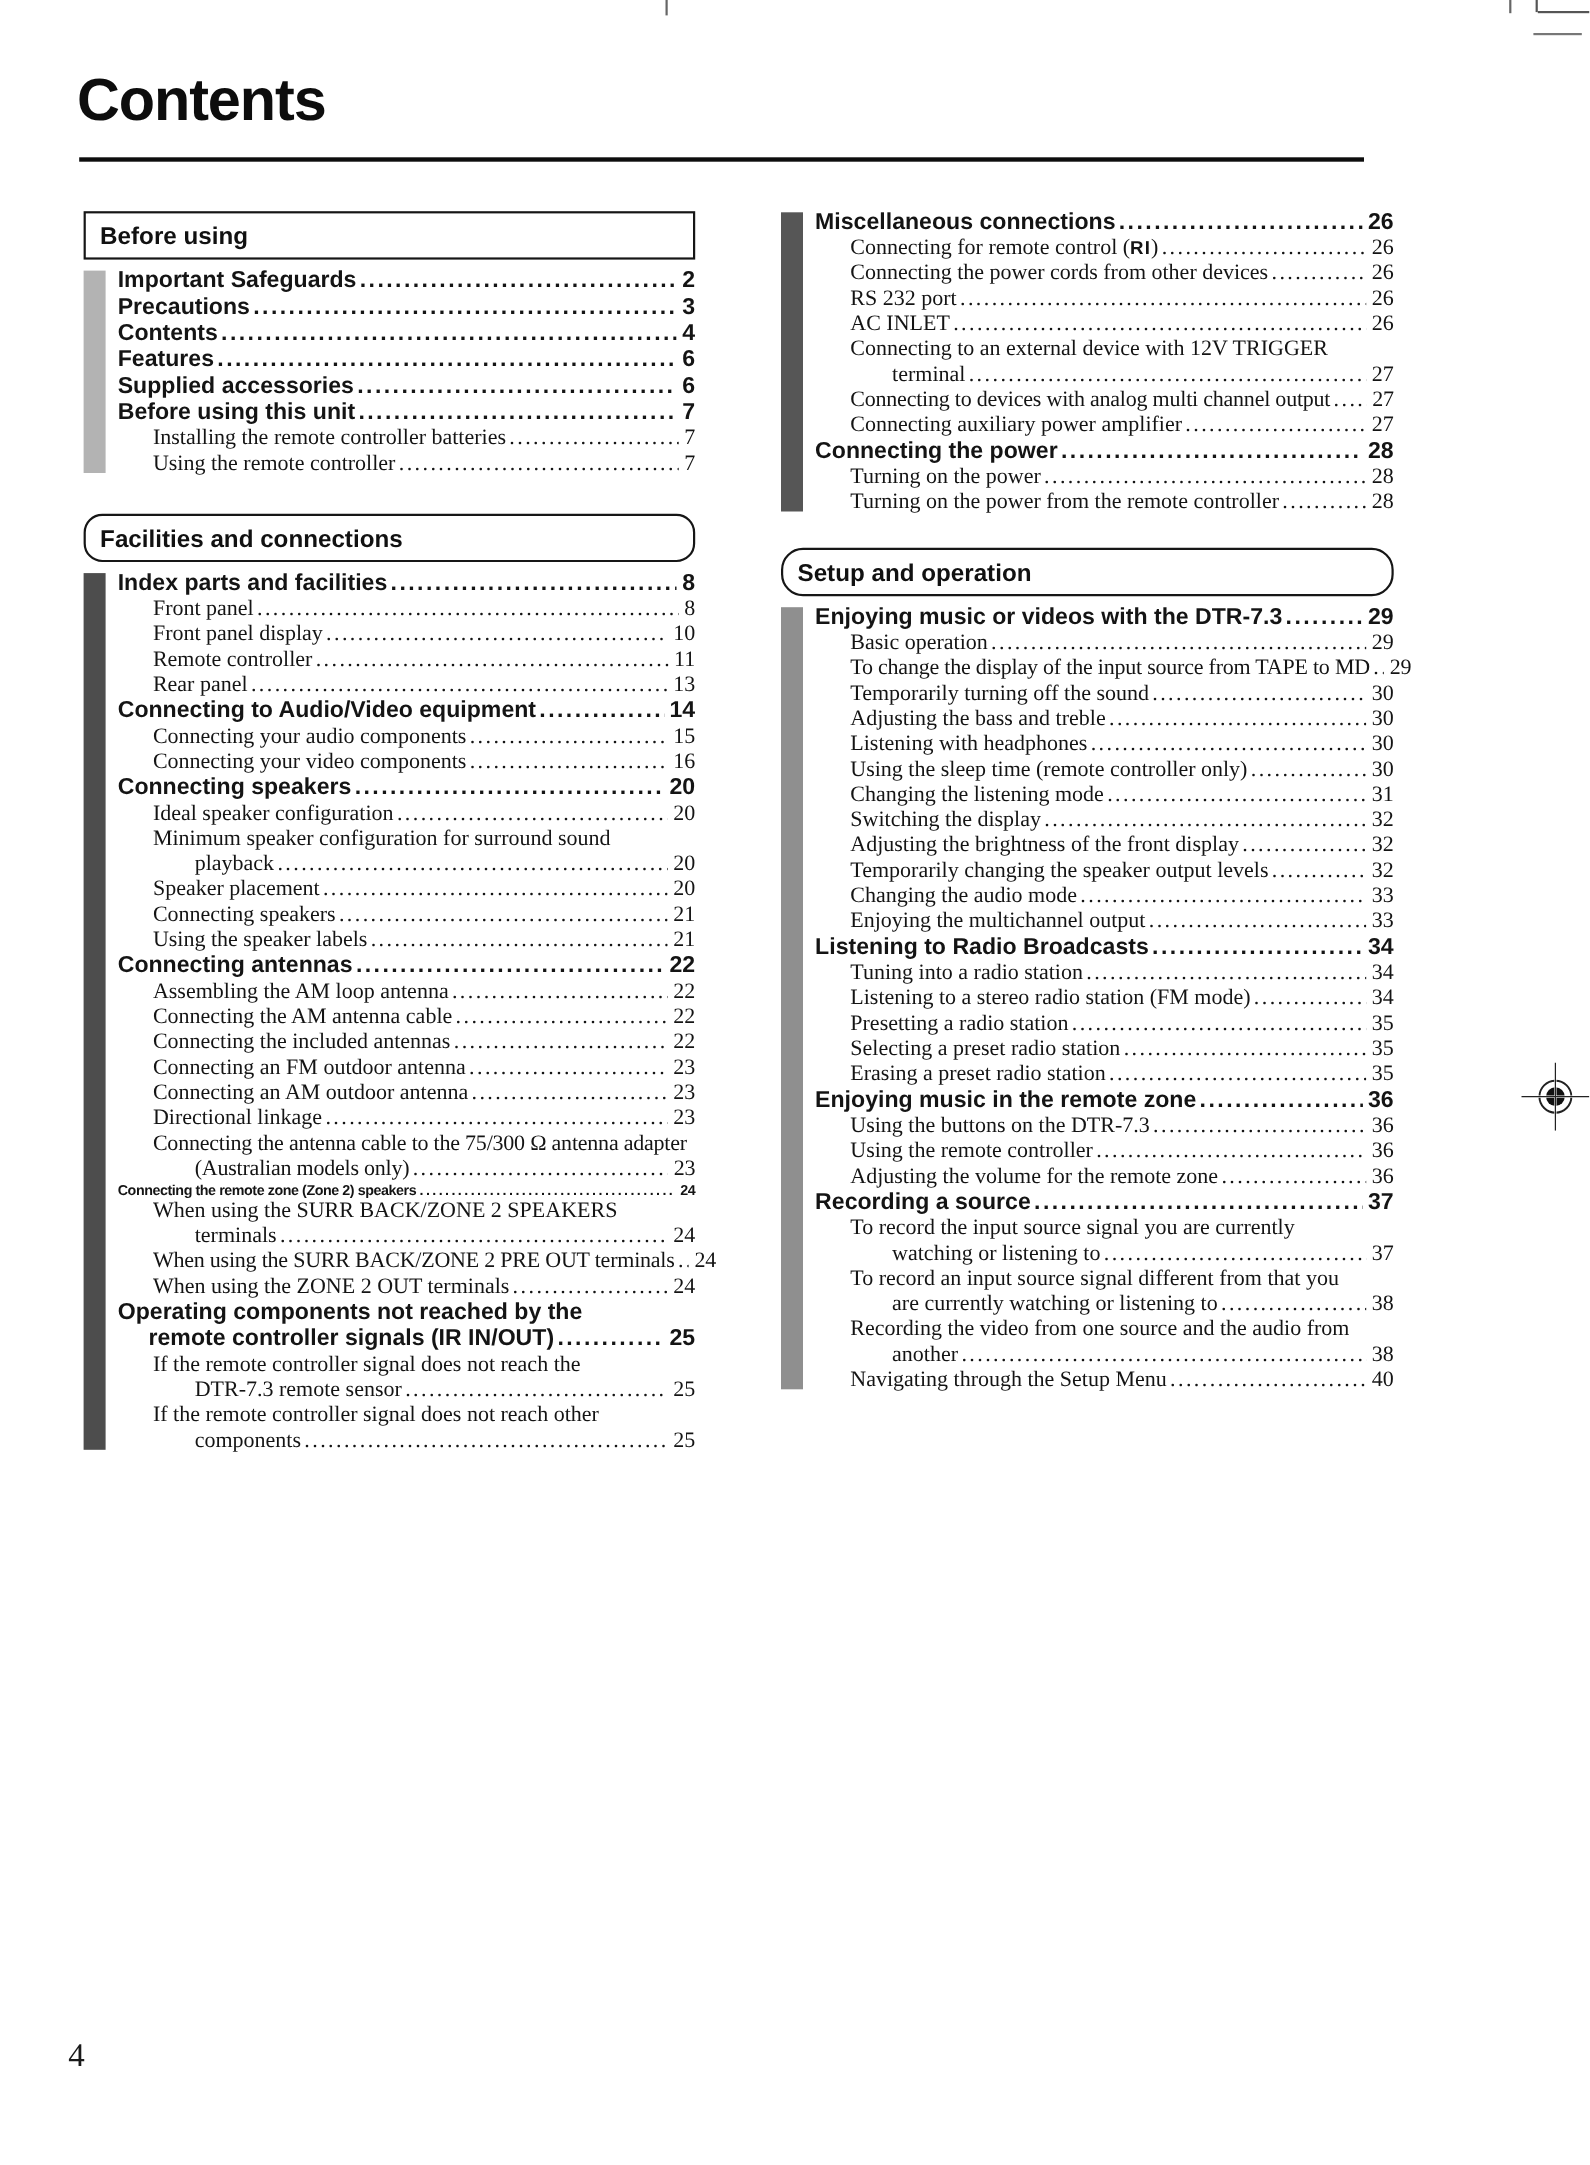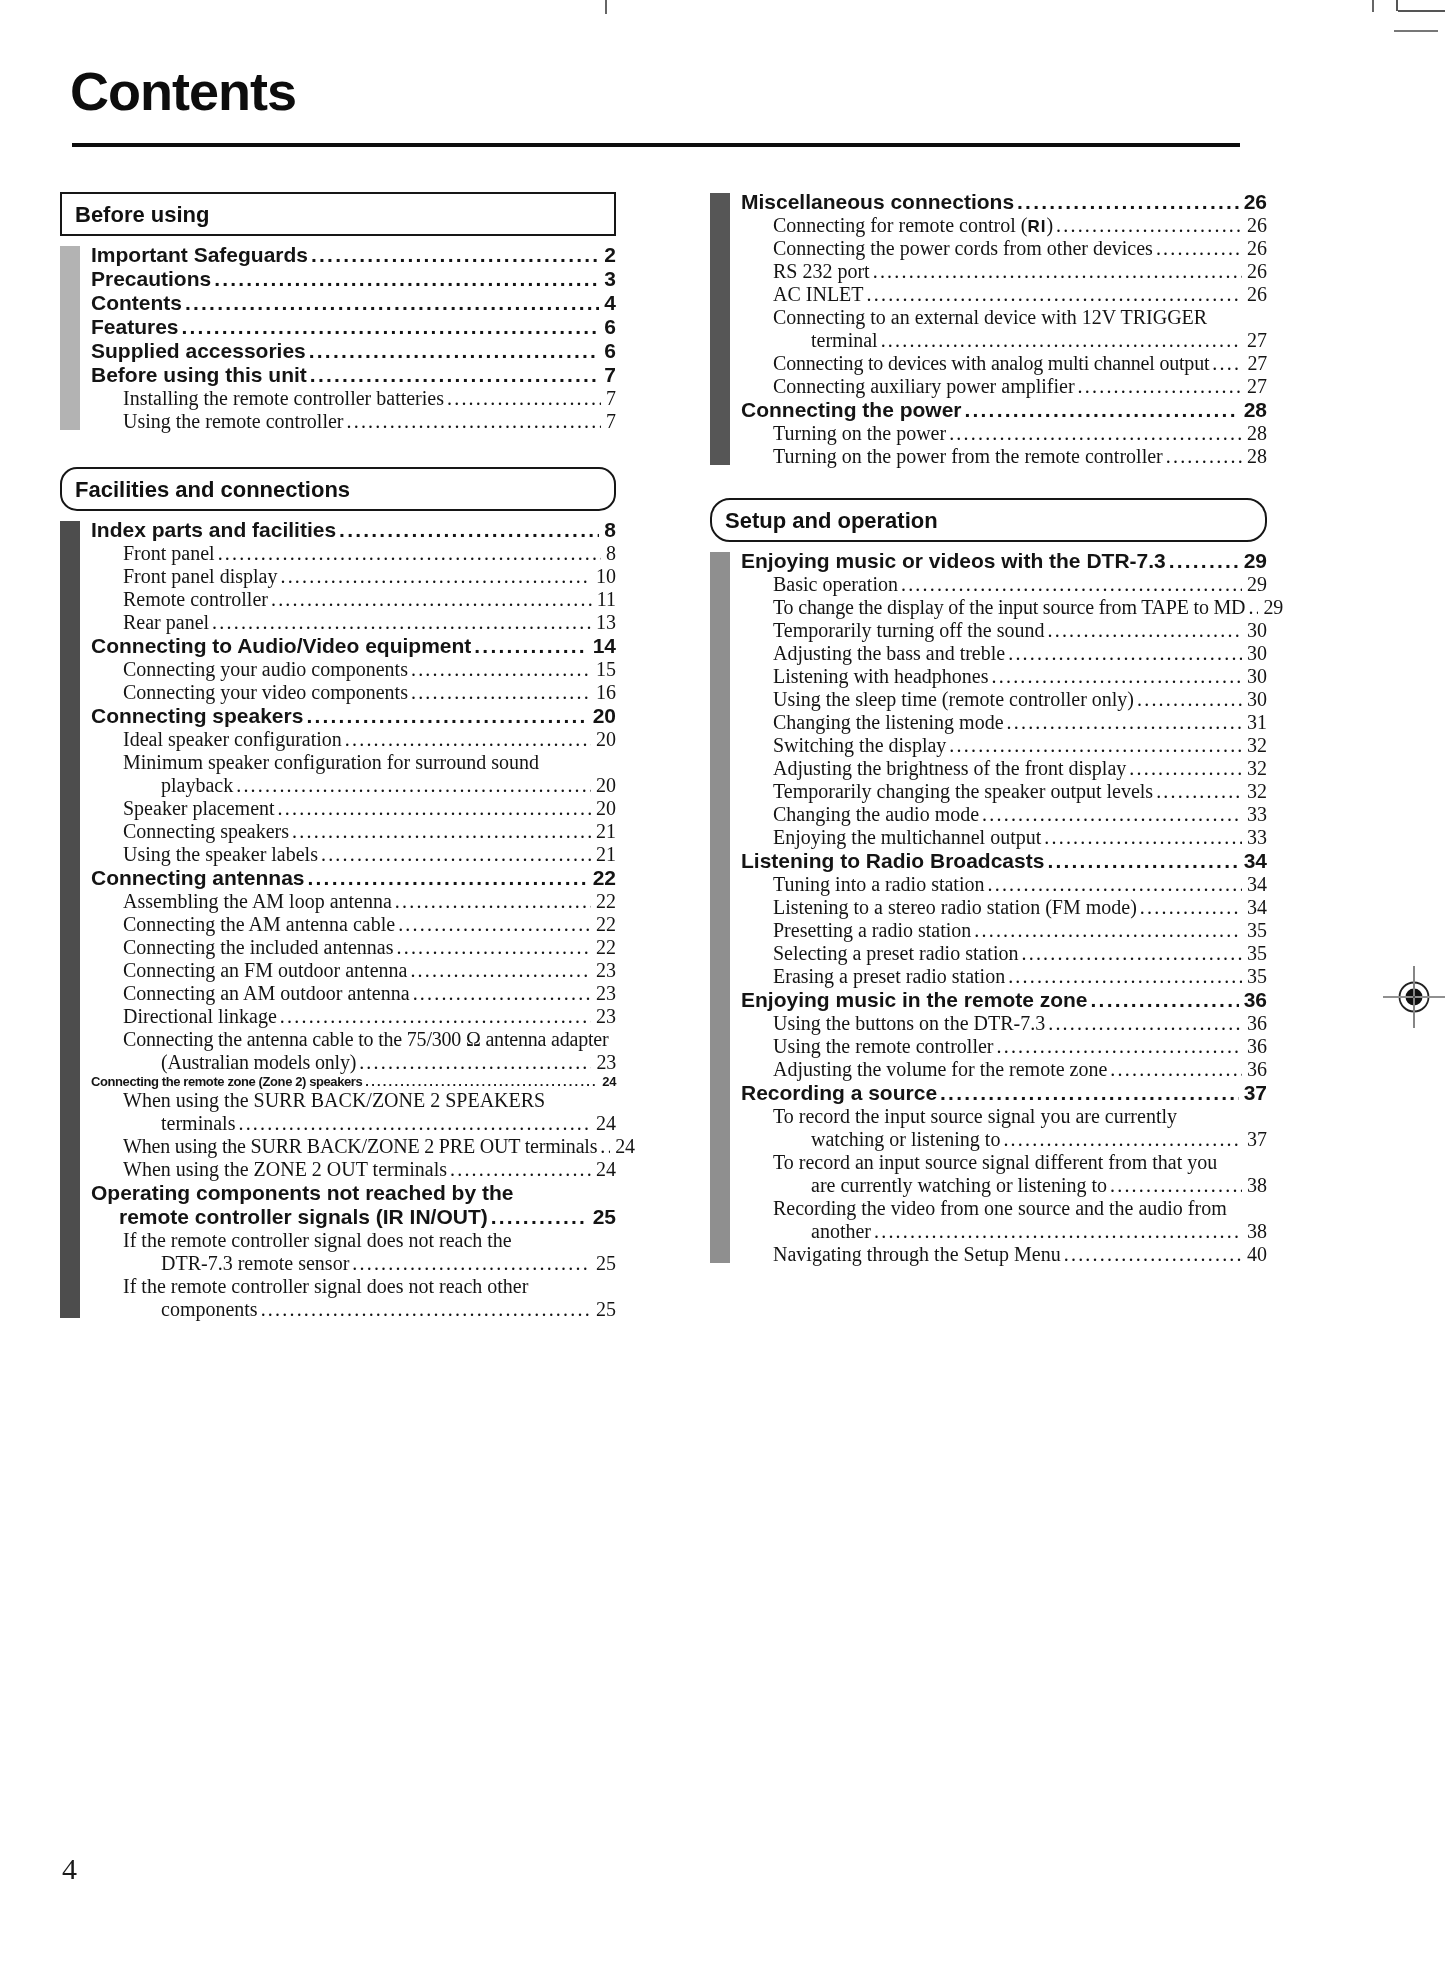--- a/index.html
+++ b/index.html
@@ -2,21 +2,21 @@
 <html><head>
 <meta charset="utf-8">
 <style>
   html,body{margin:0;padding:0;background:#fff;}
   body{width:1445px;height:1968px;position:relative;font-family:"Liberation Sans",sans-serif;color:#111;overflow:hidden;}
 
   .page-title{position:absolute;left:70px;top:62px;font:700 54px/1.1 "Liberation Sans",sans-serif;letter-spacing:-1px;color:#0d0d0d;}
   .title-rule{position:absolute;left:72px;top:143px;width:1168px;height:4px;background:#0d0d0d;}
 
   .col{position:absolute;}
-  .col-left{left:60px;top:192px;width:556px;}
+  .col-left{left:76px;top:192px;width:556px;}
   .col-right{left:710px;top:190px;width:557px;}
 
   .secbox{border:2px solid #161616;font:700 22px/1 "Liberation Sans",sans-serif;padding:10px 12px 8px 13px;color:#111;background:#fff;}
   .gap-box{margin-top:34px;border-radius:17px;}
   .gap-group{margin-top:7px;}
   .gap-group-sm{margin-top:0px;}
 
   .group{position:relative;}
   .bar{position:absolute;left:0;top:3px;bottom:3px;width:20px;}
 

